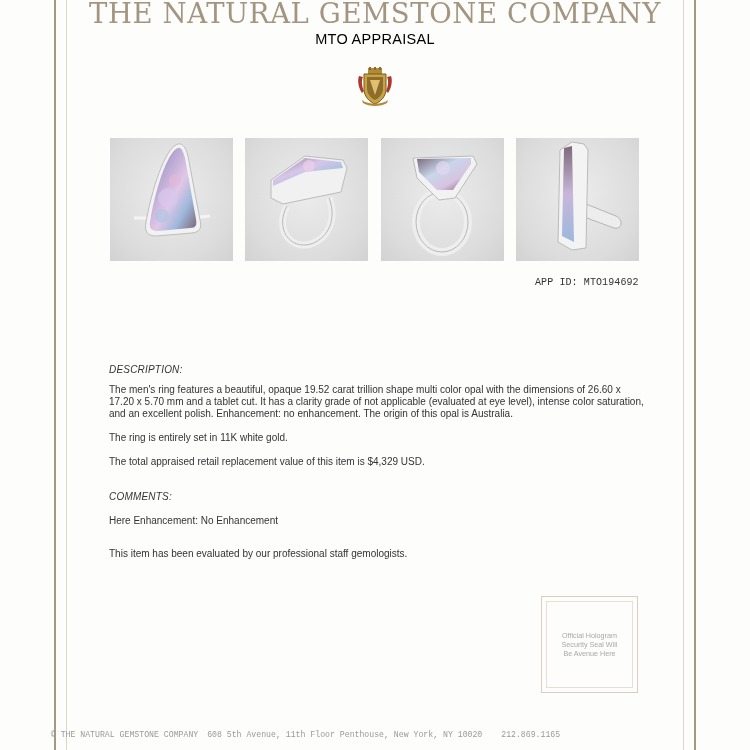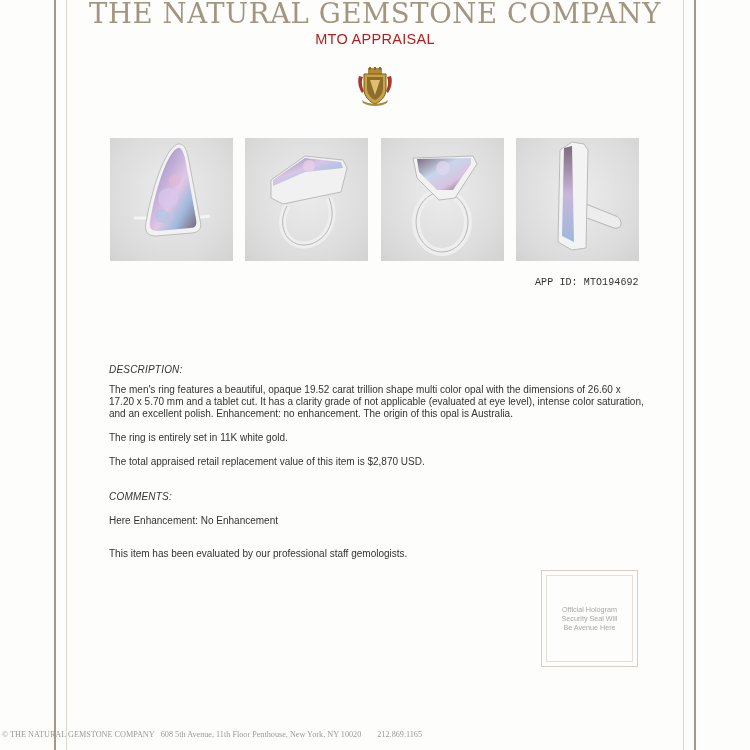--- a/index.html
+++ b/index.html
@@ -15,21 +15,21 @@
   #frame-right-light { left: 683px; }
   #frame-right-dark { left: 694px; }
 
   .brand {
     position: absolute; top: -3px; left: 0; width: 750px; text-align: center;
     font-family: "DejaVu Serif", serif; font-size: 27.5px; letter-spacing: 0.6px;
     color: #a39580; white-space: nowrap;
   }
   .doc-title {
     position: absolute; top: 31px; left: 0; width: 750px; text-align: center;
-    font-family: "Liberation Sans", sans-serif; font-size: 14.5px; color: #b91c1c; letter-spacing: 0.3px;
+    font-family: "Liberation Sans", sans-serif; font-size: 14.5px; color: #000000; letter-spacing: 0.3px;
   }
   .crest { position: absolute; left: 356px; top: 67px; width: 38px; height: 40px; }
 
   .gallery { position: absolute; top: 138px; left: 110px; height: 123px; }
   .tile {
     position: absolute; top: 0; width: 123px; height: 123px; overflow: hidden;
     background: radial-gradient(ellipse at 50% 45%, #ececec 0%, #dcdcdc 70%, #d2d2d2 100%);
   }
   .tile svg { width: 123px; height: 123px; display: block; }
 
@@ -38,33 +38,33 @@
     font-size: 10px; color: #333; letter-spacing: 0.1px; white-space: nowrap;
   }
 
   .body-text {
     position: absolute; left: 109px; width: 535px; font-family: "Liberation Sans", sans-serif;
     font-size: 10px; line-height: 12px; color: #333;
   }
   .sec-head { font-size: 10px; letter-spacing: 0.2px; font-style: italic; }
 
   .seal {
-    position: absolute; left: 541px; top: 570px; width: 97px; height: 97px;
+    position: absolute; left: 541px; top: 596px; width: 97px; height: 97px;
     border: 1.5px solid #d5cfc4; box-sizing: border-box;
   }
   .seal-inner {
     position: absolute; left: 4px; top: 4px; right: 4px; bottom: 4px;
     border: 1px solid #e4e0d8;
     display: flex; align-items: center; justify-content: center; text-align: center;
     font-family: "Liberation Sans", sans-serif; font-size: 7.2px; line-height: 9px; color: #a8a8a8;
   }
 
   .footer {
-    position: absolute; left: 0; width: 611px; 
-    font-family: Liberation Serif, serif; font-size: 8.2px; color: #9a9a9a; white-space: nowrap;
+    position: absolute; left: 0; width: 611px; text-align: center;
+    font-family: Liberation Mono, monospace; font-size: 8.2px; color: #9a9a9a; white-space: nowrap;
   }
   .footer span { margin: 0 2px; }
 </style>
 </head>
 <body>
 
 <div class="frame-line frame-dark" id="frame-left-dark"></div>
 <div class="frame-line frame-light" id="frame-left-light"></div>
 <div class="frame-line frame-light" id="frame-right-light"></div>
 <div class="frame-line frame-dark" id="frame-right-dark"></div>
@@ -158,21 +158,21 @@
   </div>
 </div>
 
 <div class="app-id">APP ID: MTO194692</div>
 
 <div class="body-text" style="top:364px">
   <div class="sec-head">DESCRIPTION:</div>
 </div>
 <div class="body-text" style="top:384px">The men's ring features a beautiful, opaque 19.52 carat trillion shape multi color opal with the dimensions of 26.60 x 17.20 x 5.70 mm and a tablet cut. It has a clarity grade of not applicable (evaluated at eye level), intense color saturation, and an excellent polish. Enhancement: no enhancement. The origin of this opal is Australia.</div>
 <div class="body-text" style="top:432px">The ring is entirely set in 11K white gold.</div>
-<div class="body-text" style="top:456px">The total appraised retail replacement value of this item is $2,870 USD.</div>
+<div class="body-text" style="top:456px">The total appraised retail replacement value of this item is $4,329 USD.</div>
 
 <div class="body-text sec-head" style="top:491px">COMMENTS:</div>
 <div class="body-text" style="top:515px">Here Enhancement: No Enhancement</div>
 <div class="body-text" style="top:548px">This item has been evaluated by our professional staff gemologists.</div>
 
 <div class="seal">
   <div class="seal-inner">
     <div>
       <div>Official Hologram</div>
       <div>Security Seal Will</div>

